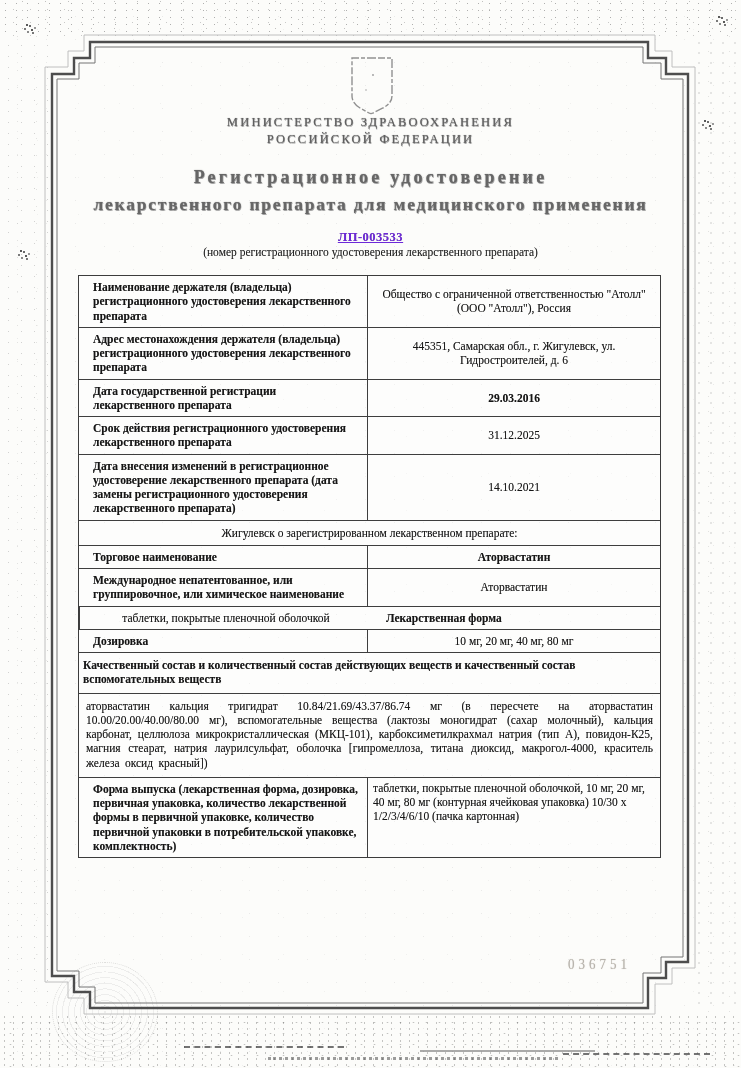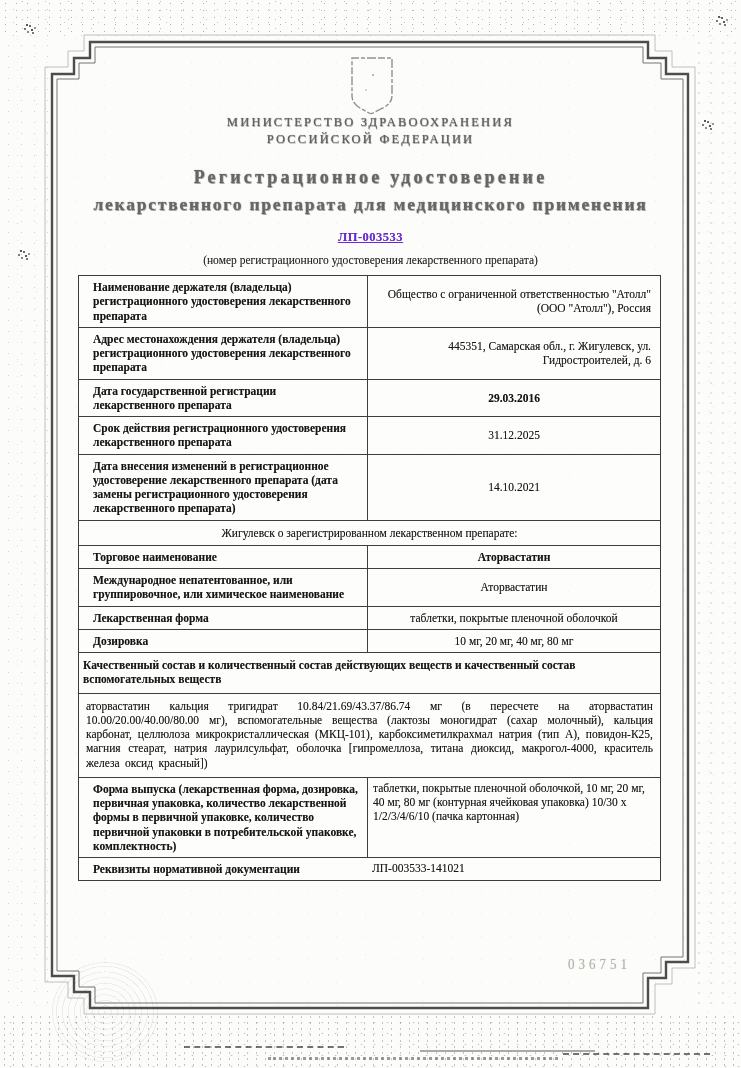--- a/index.html
+++ b/index.html
@@ -80,36 +80,36 @@
   .m1 { top:115px; } .m2 { top:132px; }
   .doctitle {
     font-weight:bold; color:#666;
     text-shadow:0 0 1.2px #8f8f8f, .6px .6px 0 #a8a8a8;
     margin-top:8px;
   }
   .t1 { top:159px; font-size:18px; letter-spacing:3.2px; }
   .t2 { top:186px; font-size:17.5px; letter-spacing:1.8px; }
   .regnum { top:230px; font-size:12.5px; font-weight:bold; color:#6d28d9;
     text-decoration:underline; letter-spacing:.5px; text-shadow:0 0 .5px rgba(0,0,0,.4); }
-  .regcap { top:254px; font-size:11.5px; color:#242424; text-shadow:0 0 .4px rgba(0,0,0,.3); }
+  .regcap { top:246px; font-size:11.5px; color:#242424; text-shadow:0 0 .4px rgba(0,0,0,.3); }
   
   .regtable {
     position:absolute; left:78px; top:275px; width:583px;
     border:1.6px solid #3c3c3c; box-sizing:border-box;
     background:rgba(255,255,255,.35);
     text-shadow:0 0 .45px rgba(0,0,0,.38);
   }
   .trow { display:flex; border-top:1.5px solid #3e3e3e; font-size:11.5px; line-height:1.24; color:#161616; }
   .trow:first-child { border-top:none; }
   .cell { box-sizing:border-box; }
   .cell.label { width:278px; padding:4px 6px 4px 4px; font-weight:bold;margin-left:10px; }
   .cell.value {
     flex:1; border-left:1.4px solid #3e3e3e;
     display:flex; align-items:center; justify-content:center;
-    text-align:right; padding:3px 9px;
+    text-align:center; padding:3px 9px;
   }
   .cell.value.vbold { font-weight:bold; }
   .cell.value.vleft { justify-content:flex-start; text-align:left; align-items:flex-start; padding-left:5px; }
   .cell.value.nodiv { border-left:none; }
   .trow.full { display:block; padding:4px 6px; }
   .trow.section { text-align:center; padding:5px 6px; font-weight:normal; }
   .trow.full-bold { font-weight:bold; padding:5px 4px 6px 4px; }
   .trow.full-text { text-align:justify; padding:5px 7px 7px 7px; word-spacing:2.5px; }
   
   .blank-number {
@@ -176,32 +176,28 @@
     <div class="trow full section">Жигулевск о зарегистрированном лекарственном препарате:</div>
     <div class="trow">
       <div class="cell label">Торговое наименование</div>
       <div class="cell value vbold">Аторвастатин</div>
     </div>
     <div class="trow">
       <div class="cell label">Международное непатентованное, или группировочное, или химическое наименование</div>
       <div class="cell value">Аторвастатин</div>
     </div>
     <div class="trow">
+      <div class="cell value">таблетки, покрытые пленочной оболочкой</div>
       <div class="cell label">Лекарственная форма</div>
-      <div class="cell value">таблетки, покрытые пленочной оболочкой</div>
     </div>
     <div class="trow">
       <div class="cell label">Дозировка</div>
       <div class="cell value">10 мг, 20 мг, 40 мг, 80 мг</div>
     </div>
     <div class="trow full full-bold">Качественный состав и количественный состав действующих веществ и качественный состав вспомогательных веществ</div>
     <div class="trow full full-text">аторвастатин кальция тригидрат 10.84/21.69/43.37/86.74 мг (в пересчете на аторвастатин 10.00/20.00/40.00/80.00 мг), вспомогательные вещества (лактозы моногидрат (сахар молочный), кальция карбонат, целлюлоза микрокристаллическая (МКЦ-101), карбоксиметилкрахмал натрия (тип А), повидон-К25, магния стеарат, натрия лаурилсульфат, оболочка [гипромеллоза, титана диоксид, макрогол-4000, краситель железа оксид красный])</div>
     <div class="trow">
       <div class="cell label">Форма выпуска (лекарственная форма, дозировка, первичная упаковка, количество лекарственной формы в первичной упаковке, количество первичной упаковки в потребительской упаковке, комплектность)</div>
       <div class="cell value vleft">таблетки, покрытые пленочной оболочкой, 10 мг, 20 мг, 40 мг, 80 мг (контурная ячейковая упаковка) 10/30 х 1/2/3/4/6/10 (пачка картонная)</div>
     </div>
-    <div class="trow">
-      <div class="cell label">Реквизиты нормативной документации</div>
-      <div class="cell value vleft nodiv">ЛП-003533-141021</div>
-    </div>
   </div>
 
 <div class="blank-number">036751</div>
 
 </body></html>

